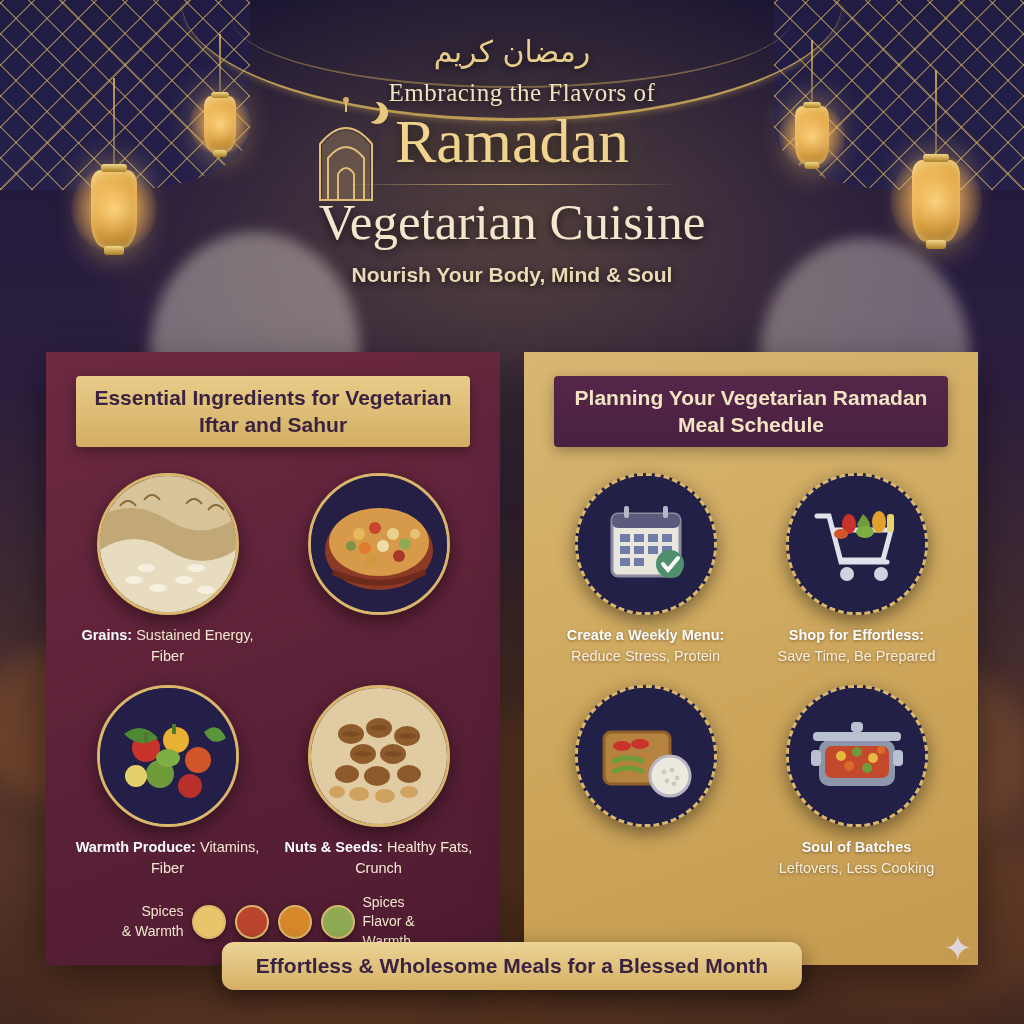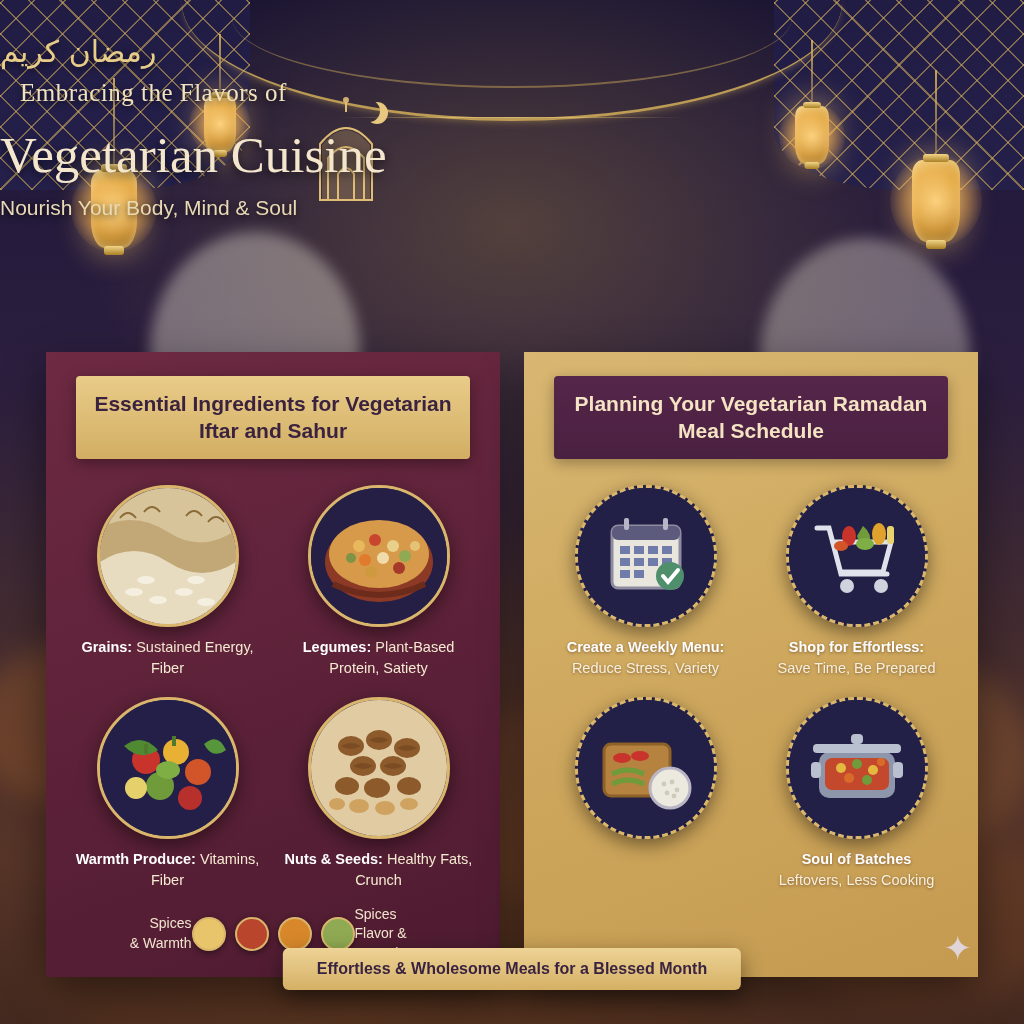--- a/index.html
+++ b/index.html
@@ -69,21 +69,21 @@
     border-radius:50%;
     background: radial-gradient(circle, rgba(255,212,130,0.95) 0%, rgba(255,180,80,0.45) 45%, rgba(255,170,70,0) 75%);
   }
   .lantern .cap, .lantern .foot {
     position:absolute; left:50%; transform:translateX(-50%);
     background: linear-gradient(180deg,#f2d688,#a97f26);
     border-radius: 3px;
   }
 
   
-  .header { position:absolute; left:0; right:0; top:34px; }
+  .header { position:absolute; left:0; right:0; top:34px; text-align:center; }
   .arabic {
     font-family: "DejaVu Sans", sans-serif;
     color:#e8cd8a; font-size:30px; letter-spacing:1px;
     text-shadow: 0 2px 8px rgba(0,0,0,0.6);
     margin-bottom: 10px;
   }
   .kicker {
     color:#f1e2c0; font-size:25px; letter-spacing:0.5px;
     font-family:"Liberation Serif", serif;
     text-shadow: 0 2px 6px rgba(0,0,0,0.65);
@@ -100,20 +100,21 @@
     background:linear-gradient(90deg, rgba(212,175,90,0), rgba(226,192,120,0.95), rgba(212,175,90,0));
   }
   .subtitle {
     font-family:"Liberation Serif", serif;
     font-size:51px; color:#f3e6cd;
     text-shadow: 0 3px 10px rgba(0,0,0,0.7);
   }
   .tagline {
     margin-top:12px; font-size:21px; color:#e9d9b4;
     text-shadow: 0 2px 7px rgba(0,0,0,0.7);
+    font-weight: bold;
   }
 
   
   .emblem { position:absolute; left:310px; top:96px; width:72px; height:110px; }
   .crescent {
     position:absolute; left:358px; top:100px; width:22px; height:22px;
     border-radius:50%;
     box-shadow: 8px 2px 0 0 #e8c87f;
     background: transparent;
   }
@@ -125,21 +126,21 @@
     box-shadow: 0 16px 40px rgba(0,0,0,0.45);
   }
   .panel.left {
     background: linear-gradient(160deg, #6d2a42 0%, #5c2138 55%, #4e1b30 100%);
   }
   .panel.right {
     background: linear-gradient(160deg, #d8b772 0%, #cfa95f 45%, #c49a50 100%);
   }
   .panel-title {
     margin: 6px 14px 0;
-    padding: 14px 14px;
+    padding: 8px 14px;
     text-align:center;
     font-size:21px; line-height:1.3; font-weight:bold;
     border-radius: 4px;
   }
   .panel.left .panel-title {
     background: linear-gradient(180deg, #e9cc89 0%, #d2ae63 100%);
     color:#3b2340;
     box-shadow: 0 4px 14px rgba(0,0,0,0.35);
   }
   .panel.right .panel-title {
@@ -159,34 +160,34 @@
     background: radial-gradient(circle at 35% 30%, #2e2a55 0%, #222046 60%, #1b1940 100%);
   }
   .medallion.dotted { border-style:dashed; }
   .cell-label { font-size:14.5px; line-height:1.45; }
   .panel.left .cell-label { color:#f6ead2; }
   .panel.left .cell-label b { color:#ffffff; }
   .panel.right .cell-label { color:#f7efdd; text-shadow:0 1px 3px rgba(80,45,20,0.55); }
   .panel.right .cell-label b { color:#ffffff; }
 
   .spices-row {
-    margin-top: 14px; display:flex; align-items:center; justify-content:center; 
+    margin-top: 14px; display:flex; align-items:center; justify-content:center; gap:8px;
   }
   .spice-text { font-size:14px; color:#f3e6cf; line-height:1.4; width:96px; }
   .spice-text.r { text-align:left; }
   .spice-text.l { text-align:right; }
   .bowls { display:flex; gap:9px; }
   .bowl { width:30px; height:30px; border-radius:50%; border:2px solid #d9b66c; box-shadow:0 2px 6px rgba(0,0,0,0.45); }
 
   
   .footer {
     position:absolute; left:50%; transform:translateX(-50%); bottom:34px;
-    padding:12px 34px; border-radius:6px;
+    padding:12px 34px; border-radius:12px;
     background: linear-gradient(180deg, #edd396 0%, #d5b065 100%);
-    color:#3a2340; font-size:16px; font-weight:bold;
+    color:#3a2340; font-size:21px; font-weight:bold;
     box-shadow: 0 8px 22px rgba(0,0,0,0.45);
     white-space:nowrap;
   }
   .sparkle {
     position:absolute; right:52px; bottom:56px; color:#e4dff0; font-size:34px; opacity:0.85;
   }
 
   
   .person { position:absolute; border-radius:50% 50% 45% 45% / 60% 60% 40% 40%; filter: blur(7px); }
   svg { display:block; }
@@ -256,20 +257,21 @@
       <g fill="#e0bd74" opacity="0.9">
         <circle cx="36" cy="4" r="3"></circle>
       </g>
     </svg>
   </div>
   <div class="crescent"></div>
 
   <div class="header">
     <div class="arabic">رمضان كريم</div>
     <div class="kicker">Embracing the Flavors of</div>
+    <div class="title">Ramadan</div>
     <div class="rule"></div>
     <div class="subtitle">Vegetarian Cuisine</div>
     <div class="tagline">Nourish Your Body, Mind &amp; Soul</div>
   </div>
 
   <div class="panels">
 
     <div class="panel left">
       <div class="panel-title">Essential Ingredients for Vegetarian Iftar and Sahur</div>
 
@@ -317,24 +319,20 @@
                 <circle cx="54" cy="72" r="6" fill="#e07a2c"></circle>
                   <circle cx="72" cy="70" r="6" fill="#f0dca8"></circle>
                 <circle cx="88" cy="80" r="6" fill="#a6392a"></circle>
                   <circle cx="60" cy="84" r="6" fill="#cf9a3d"></circle>
                 <circle cx="40" cy="70" r="5" fill="#7d9447"></circle>
                   <circle cx="104" cy="58" r="5" fill="#e6c277"></circle>
               </g>
               <path d="M22 96 q46 22 92 0" stroke="#6d2b1c" stroke-width="6" fill="none"></path>
             </svg>
           </div>
-          <div class="cell-label">
-            <b>Legumes:</b>
-            <span>Plant-Based Protein, Satiety</span>
-          </div>
         </div>
 
         <div class="cell">
           <div class="medallion">
             <svg width="136" height="136" viewBox="0 0 136 136">
               <rect width="136" height="136" fill="#241f48"></rect>
               <g>
                 <circle cx="46" cy="60" r="14" fill="#c8342c"></circle>
                 <circle cx="76" cy="52" r="13" fill="#e8b133"></circle>
                 <circle cx="98" cy="72" r="13" fill="#d2552a"></circle>
@@ -427,21 +425,21 @@
                   <rect x="56" y="82" width="10" height="8"></rect>
               </g>
               <circle cx="92" cy="88" r="14" fill="#4f8f6c"></circle>
               <path d="M85 88 l5 6 l10 -12" stroke="#fff" stroke-width="4" fill="none" stroke-linecap="round"></path>
               <rect x="46" y="30" width="5" height="12" rx="2" fill="#b9b5c8"></rect>
               <rect x="85" y="30" width="5" height="12" rx="2" fill="#b9b5c8"></rect>
             </svg>
           </div>
           <div class="cell-label">
             <b>Create a Weekly Menu:</b><br>
-            <span>Reduce Stress, Variety</span>
+            <span>Reduce Stress, Protein</span>
           </div>
         </div>
 
         <div class="cell">
           <div class="medallion dotted">
             <svg width="136" height="136" viewBox="0 0 136 136">
               <rect width="136" height="136" fill="#222046"></rect>
               <g stroke="#dfe2ea" stroke-width="5" fill="none" stroke-linecap="round">
                 <path d="M28 40 h12 l12 46 h46"></path>
                 <path d="M44 54 h58 l-8 30 H52"></path>

